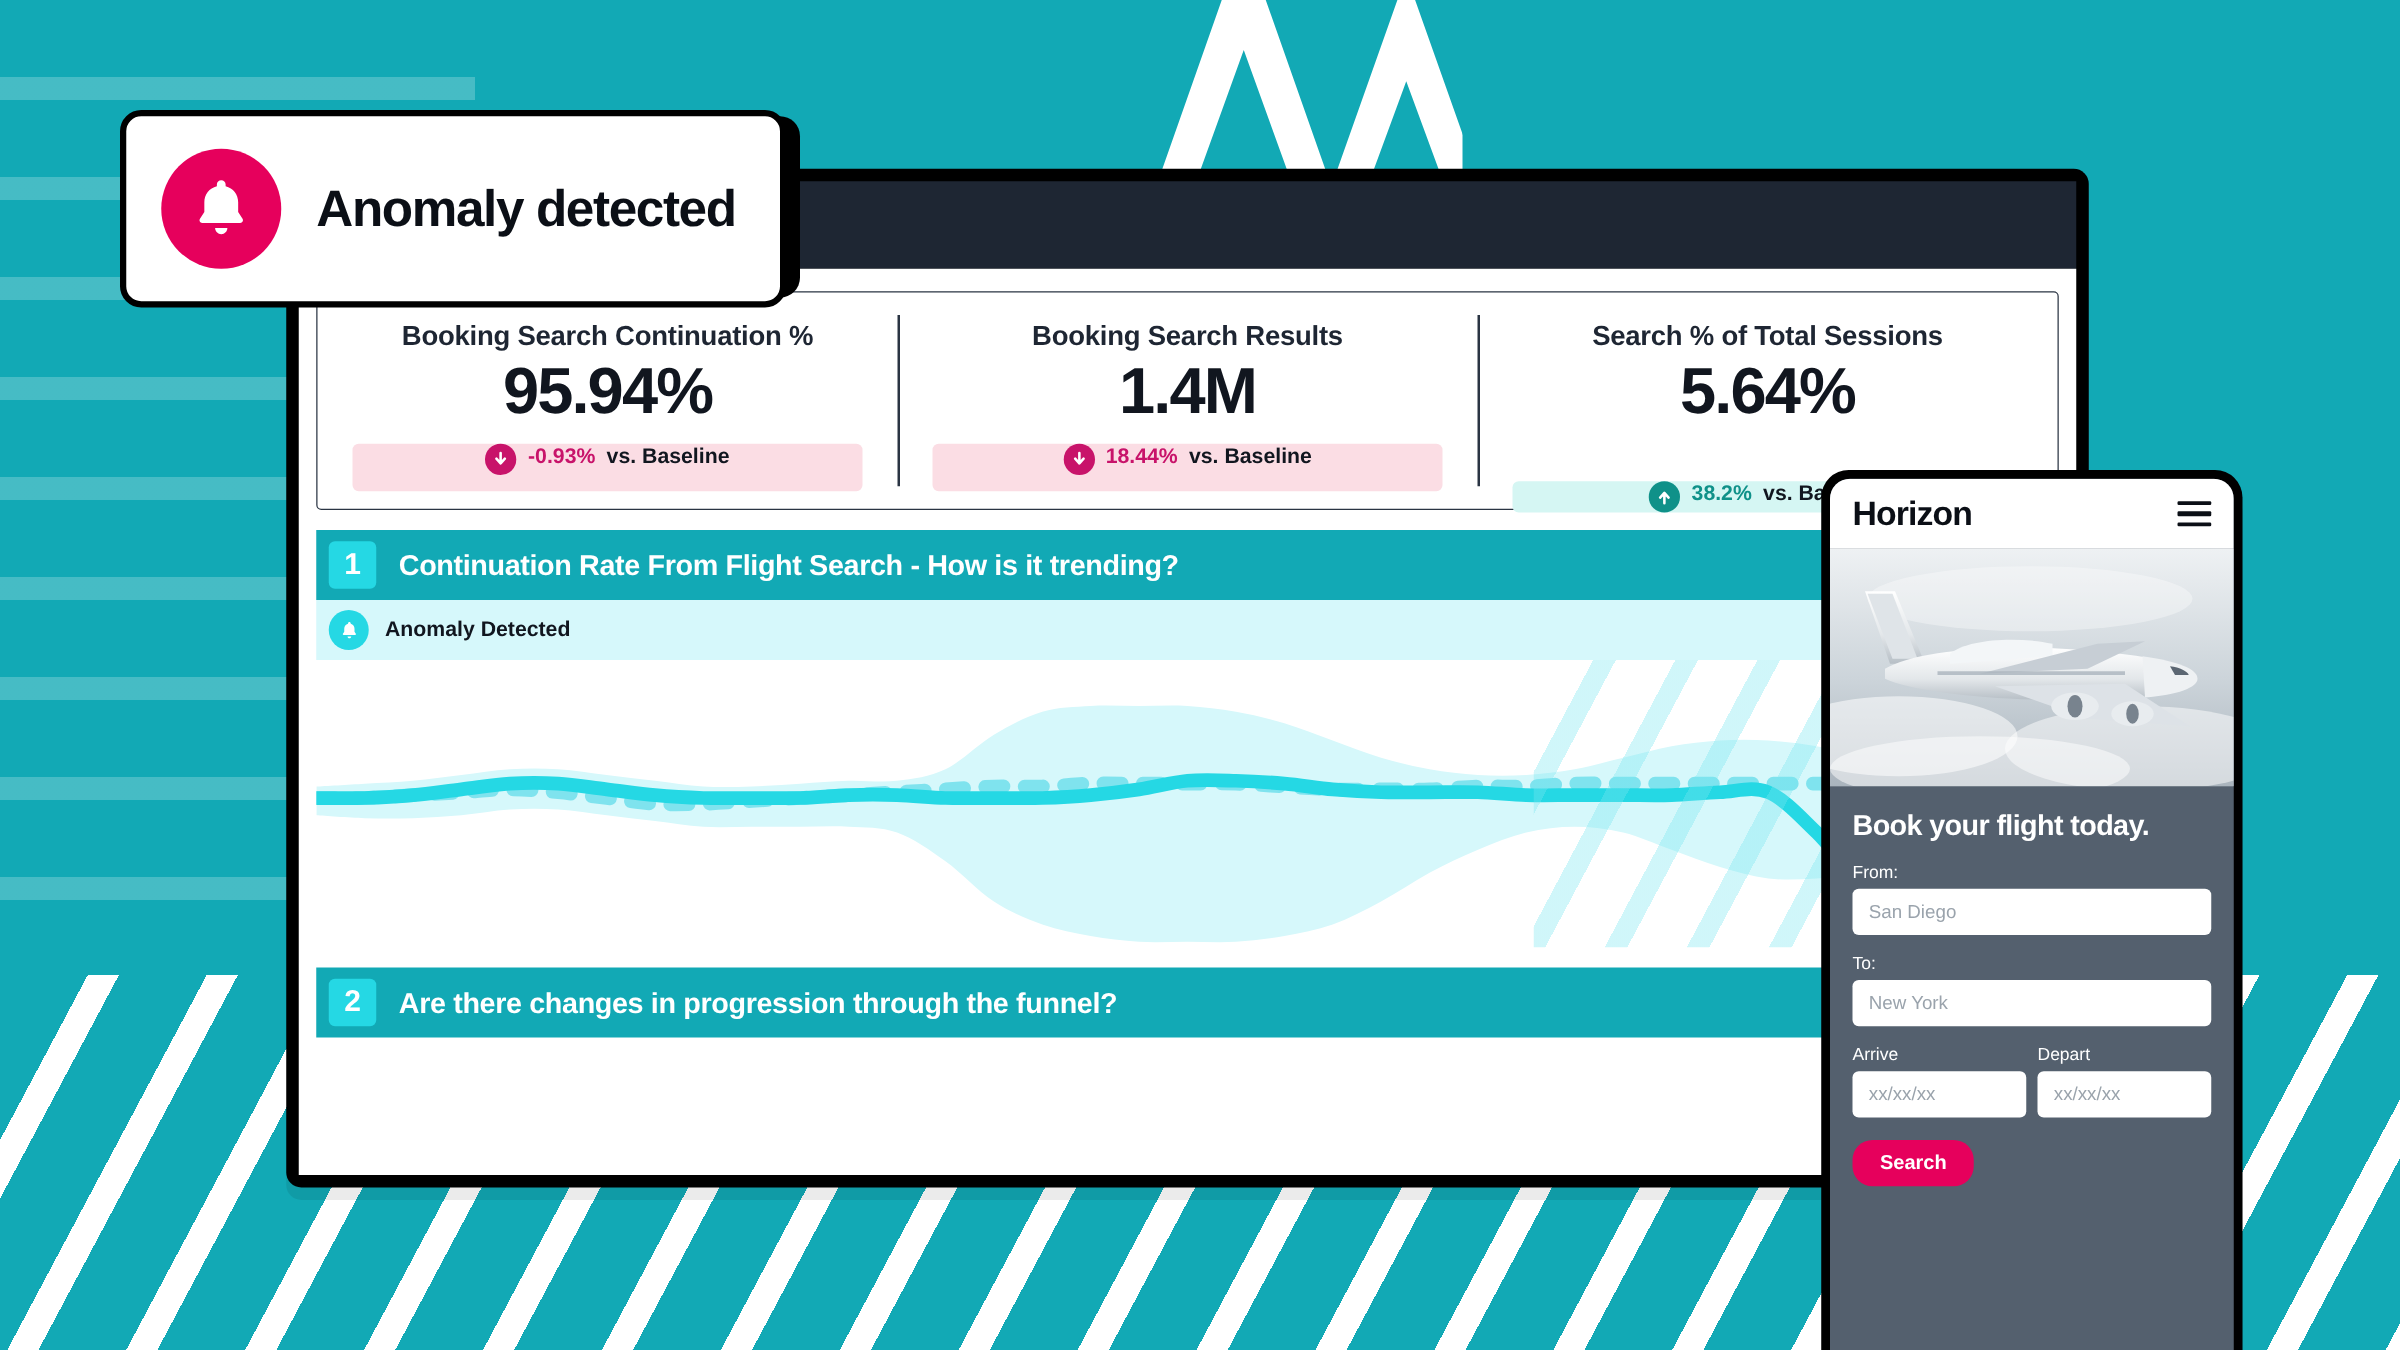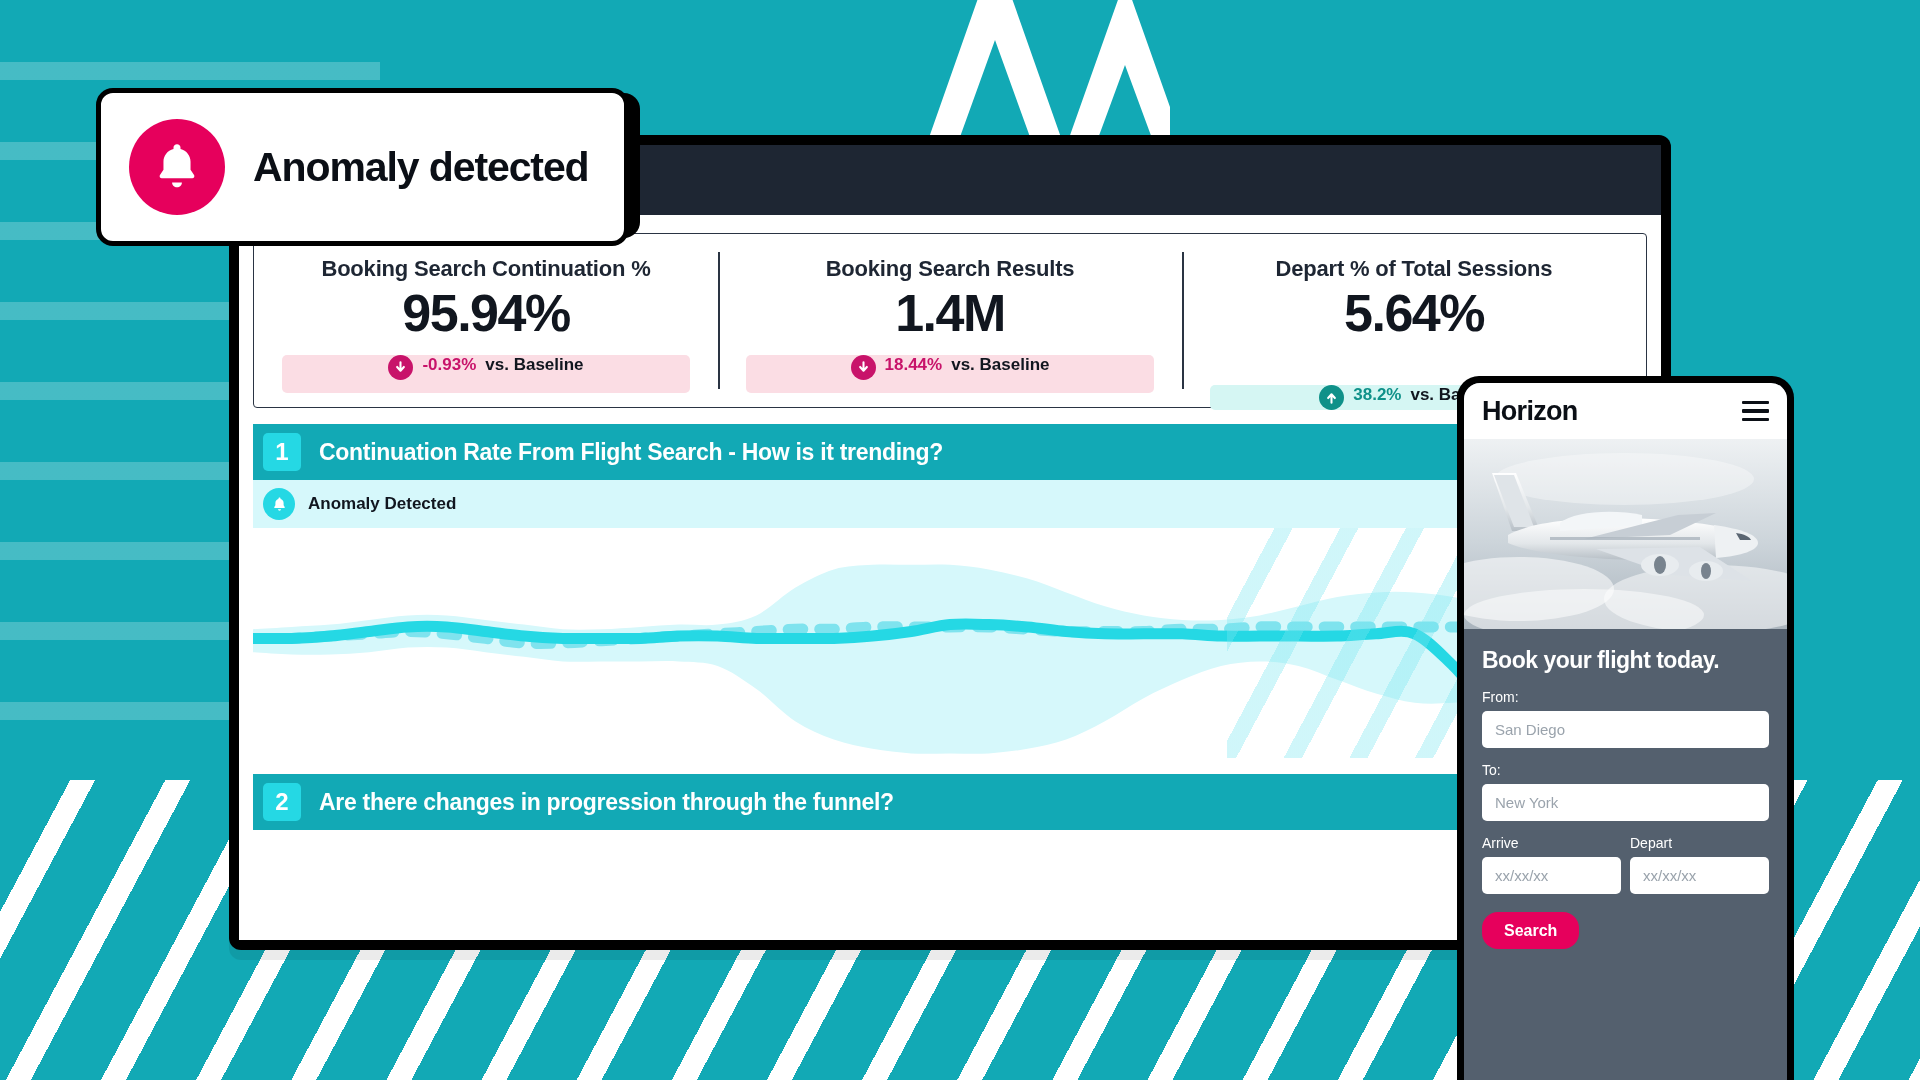--- a/index.html
+++ b/index.html
@@ -265,21 +265,21 @@
             <svg width="15" height="15" viewBox="0 0 16 16">
                 <path d="M8 2.5 L8 10.5 M4.4 7.4 L8 11.4 L11.6 7.4" stroke="#ffffff" stroke-width="2.2" fill="none" stroke-linecap="round" stroke-linejoin="round"></path>
               </svg>
           </span>
           <span class="delta down">18.44%</span>
           <span class="vs">vs. Baseline</span>
         </div>
       </div>
 
       <div class="kpi-card">
-        <div class="kpi-title">Depart % of Total Sessions</div>
+        <div class="kpi-title">Search % of Total Sessions</div>
         <div class="kpi-value">5.64%</div>
         <div class="kpi-badge up">
           <span class="arrow-circle up">
             <svg width="15" height="15" viewBox="0 0 16 16">
                 <path d="M8 13.5 L8 5.5 M4.4 8.6 L8 4.6 L11.6 8.6" stroke="#ffffff" stroke-width="2.2" fill="none" stroke-linecap="round" stroke-linejoin="round"></path>
               </svg>
           </span>
           <span class="delta up">38.2%</span>
           <span class="vs">vs. Baseline</span>
         </div>

